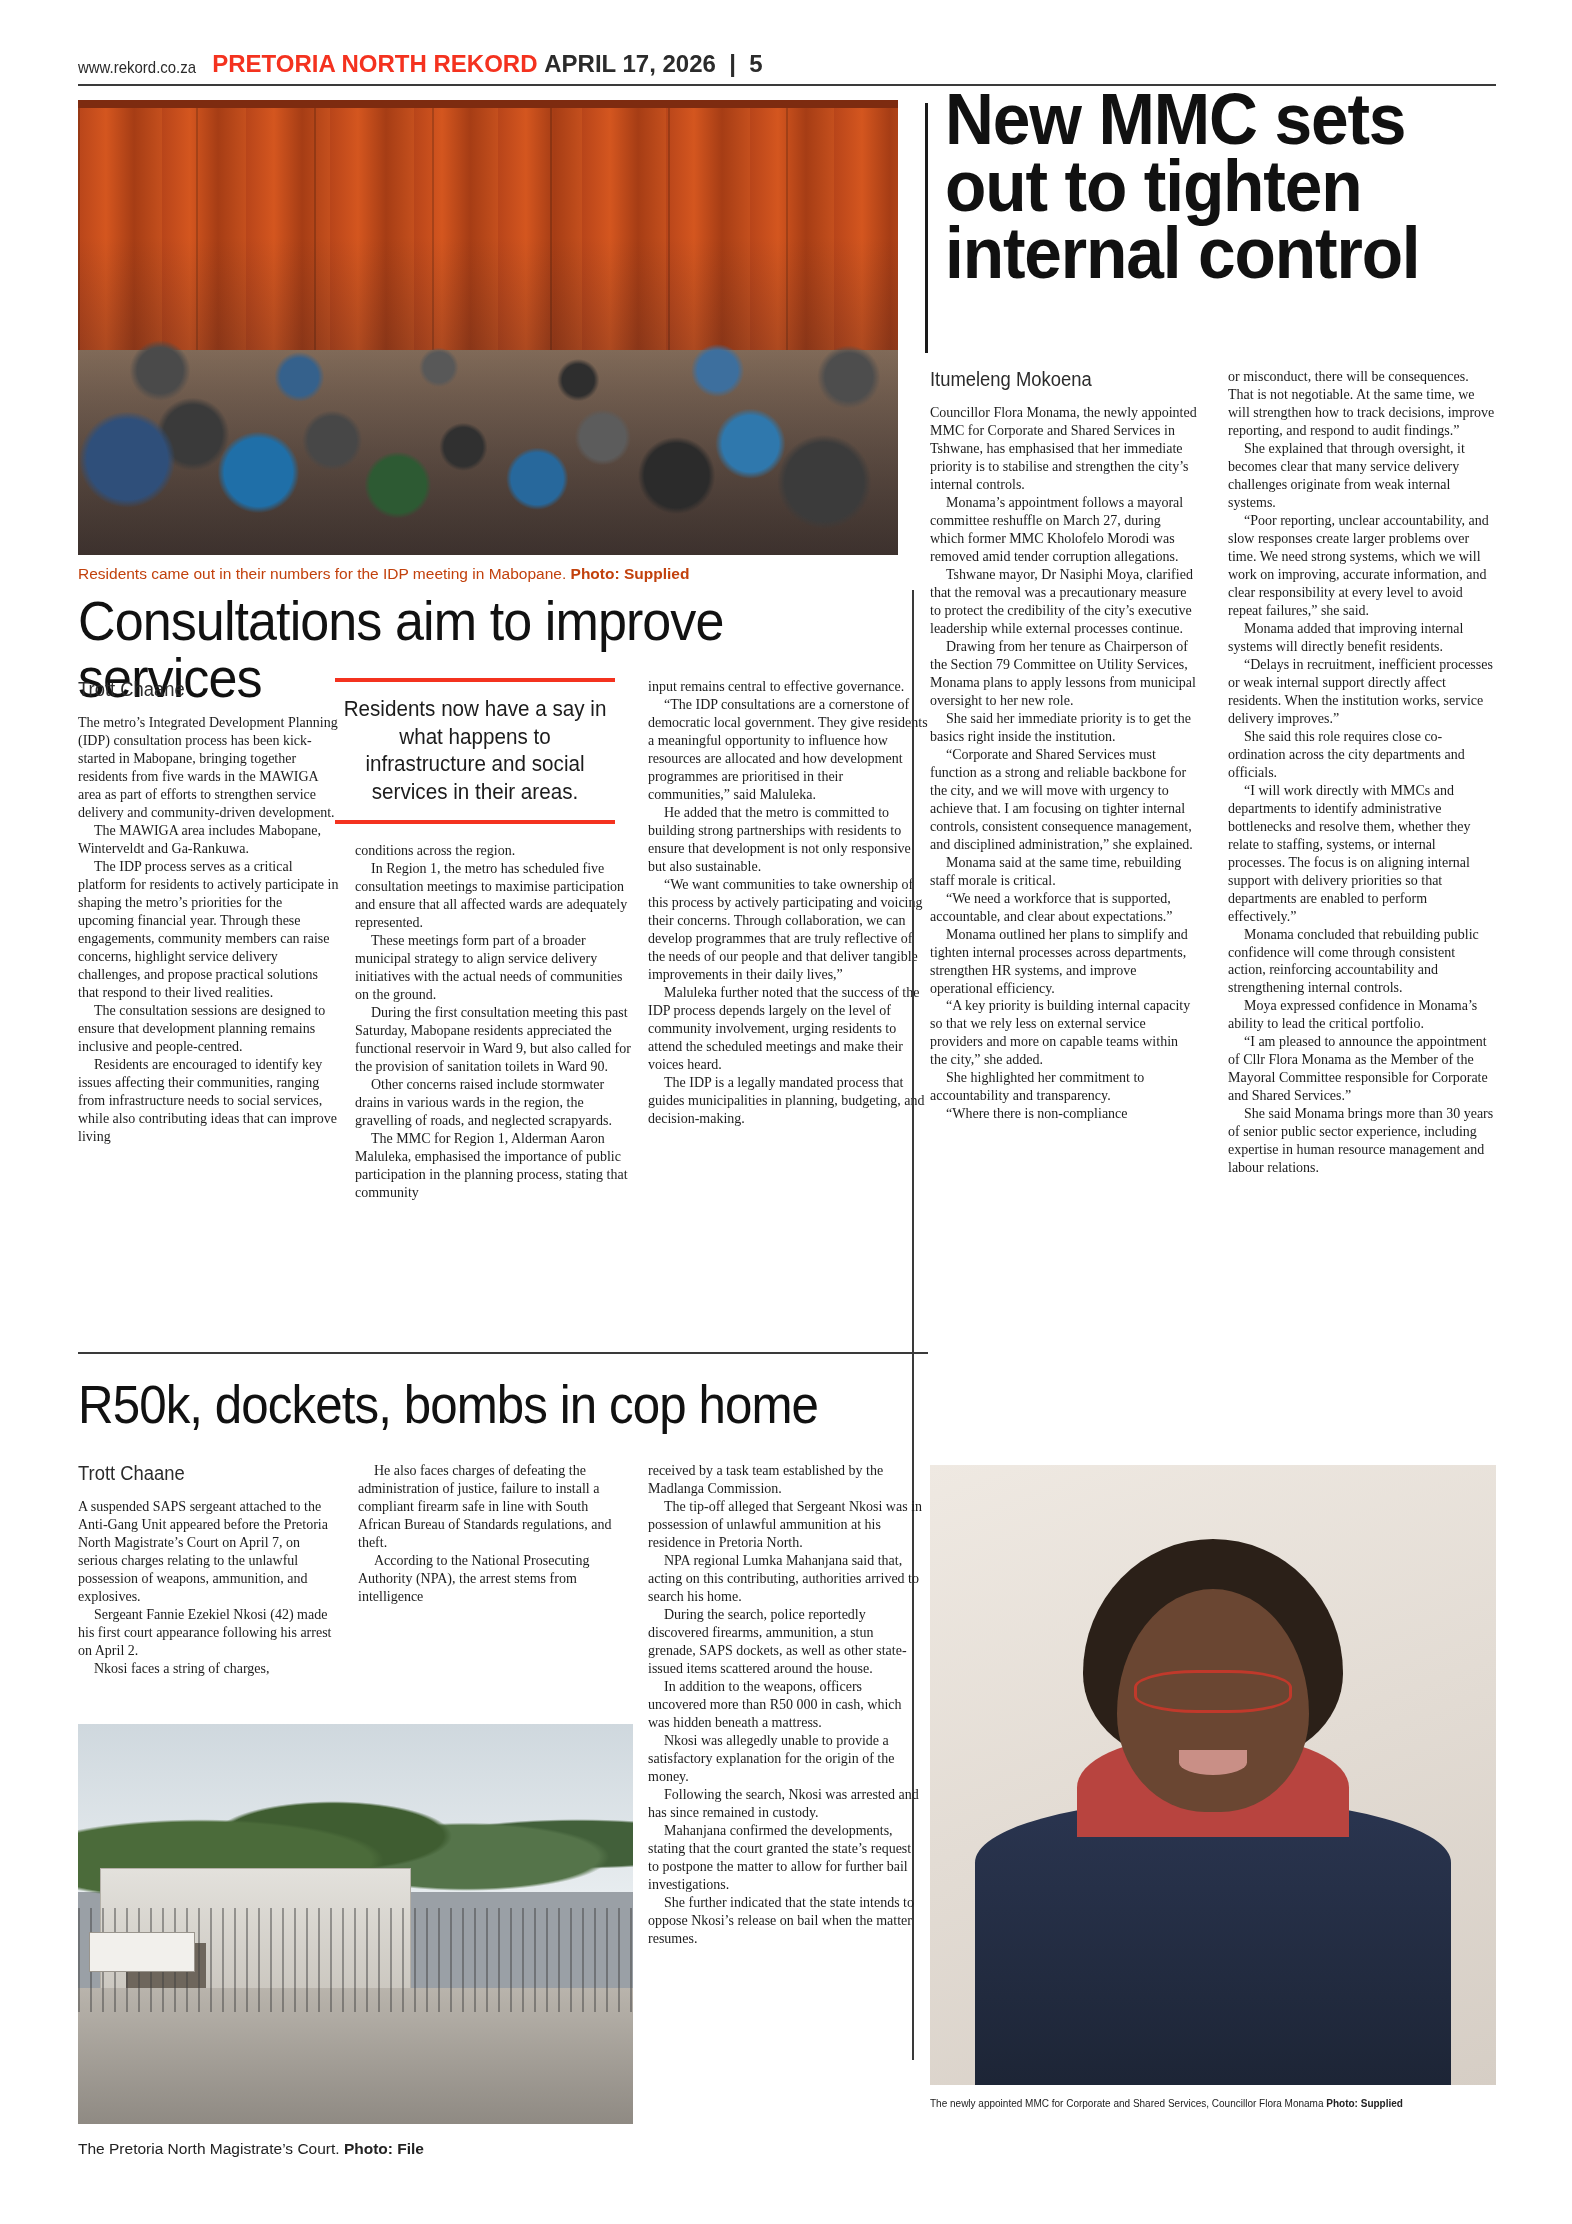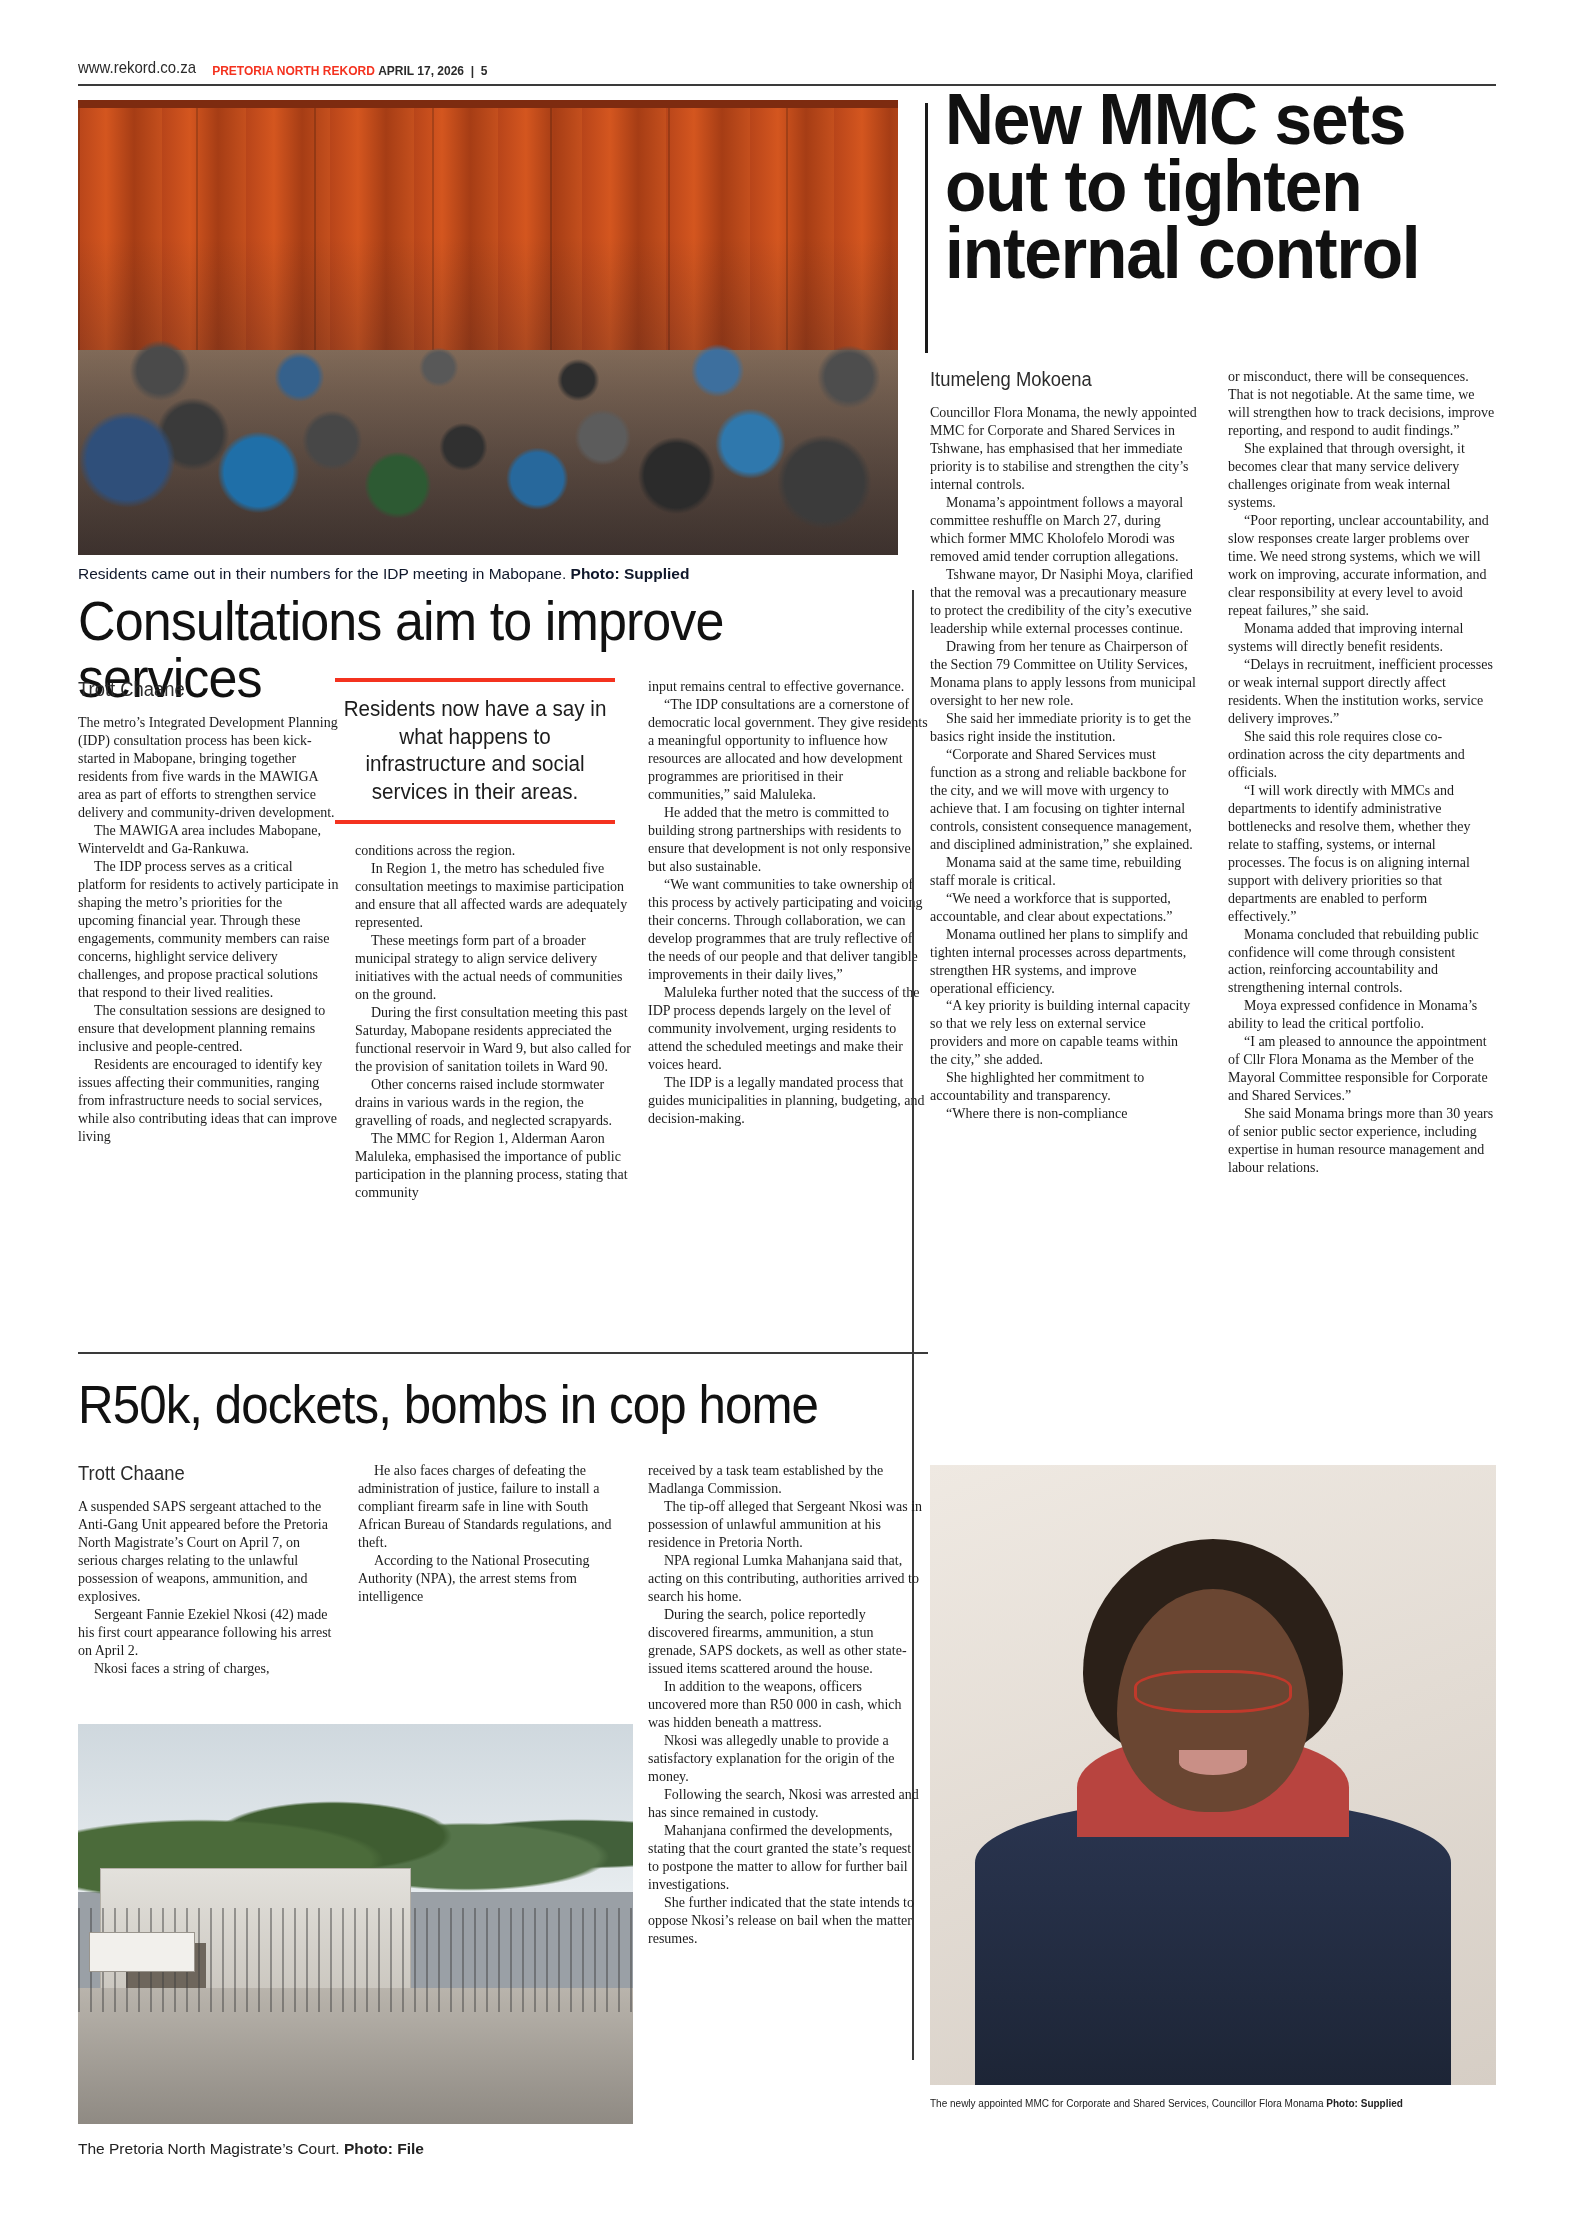--- a/index.html
+++ b/index.html
@@ -20,36 +20,36 @@
     display:flex; align-items:flex-end; 
   }
   .mast-url {
     font-family:"Liberation Sans", sans-serif;
     font-size:17px; letter-spacing:0px; color:#2b2b2b;
     font-stretch:condensed;
     transform:scaleX(0.88); transform-origin:left bottom;
   }
   .mast-right {
     font-family:"Liberation Sans", sans-serif;
-    font-size:12px; font-weight:bold; color:#2b2b2b;
+    font-size:24px; font-weight:bold; color:#2b2b2b;
     white-space:nowrap;
   }
   .mast-red { color:#f4321f; font-weight:bold; }
   .mast-rule {
     position:absolute; left:78px; top:84px; width:1418px; height:2px; background:#3a3a3a;
   }
 
   
   .photo-top {
     position:absolute; left:78px; top:100px; width:820px; height:455px;
     overflow:hidden; background:#6b3a22;
   }
   .photo-cap-1 {
     position:absolute; left:78px; top:565px; width:820px;
-    font-family:"Liberation Sans", sans-serif; font-size:15.5px; color:#0f172a;
+    font-family:"Liberation Sans", sans-serif; font-size:15.5px; color:#c2410c;
   }
   .photo-cap-1 b { font-weight:bold; }
 
   
   .hl-divider {
     position:absolute; left:925px; top:103px; width:3px; height:250px; background:#1a1a1a;
   }
   .headline-mmc {
     position:absolute; left:945px; top:86px; width:555px;
     font-family:"Liberation Sans", sans-serif;

